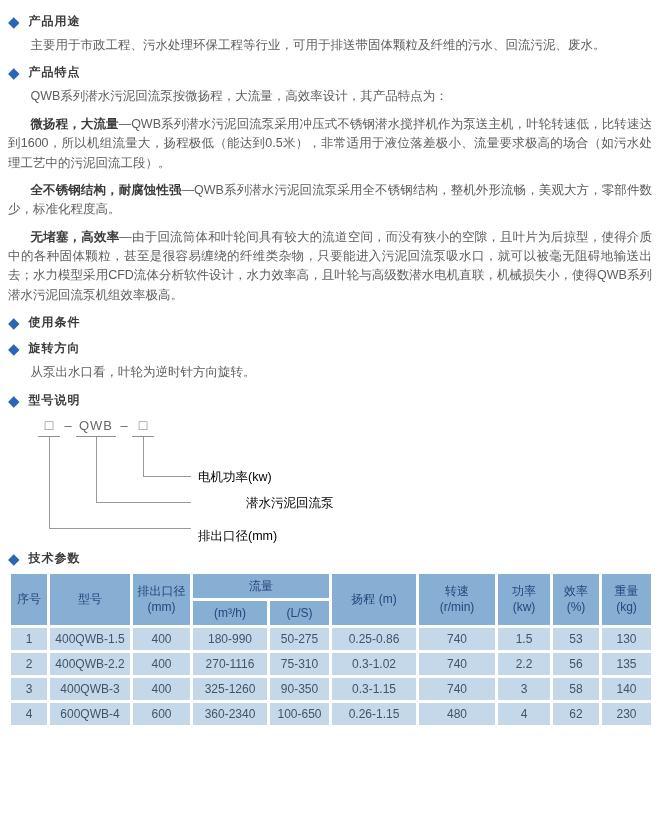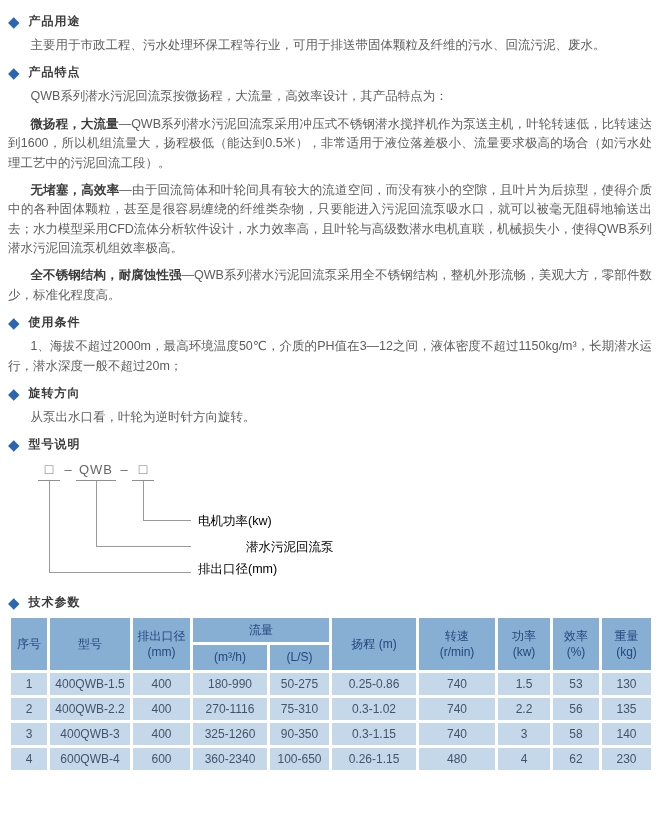--- a/index.html
+++ b/index.html
@@ -36,21 +36,21 @@
   .hline { position:absolute; height:1px; background:#9a9a9a; }
   .v-right { left:105px; top:20px; height:39px; }
   .v-mid   { left:58px;  top:20px; height:65px; }
   .v-left  { left:11px;  top:20px; height:91px; }
   .h-right { left:105px; top:59px;  width:48px; }
   .h-mid   { left:58px;  top:85px;  width:95px; }
   .h-left  { left:11px;  top:111px; width:142px; }
   .dg-label { position:absolute; left:160px; font-size:12.5px; color:#000000; white-space:nowrap; }
   .l-power  { top:52px; }
   .l-pump   { top:78px;margin-left:48px; }
-  .l-outlet { top:100px; }
+  .l-outlet { top:111px; }
 
   
   .specs-table {
     width:644px; table-layout:fixed;
     border-collapse:separate; border-spacing:3px;
     margin-top:4px; background:#ffffff;
   }
   .specs-table th {
     background:#87aed3; color:#25477e; font-weight:normal;
     font-size:12px; line-height:1.35; padding:4px 1px;
@@ -77,33 +77,32 @@
   <div>
     <div class="section-heading">
       <span class="diamond">◆</span>
       <span class="heading-text">产品特点</span>
     </div>
     <p class="body-text">QWB系列潜水污泥回流泵按微扬程，大流量，高效率设计，其产品特点为：</p>
     <p class="body-text">
       <span class="lead">微扬程，大流量</span><span>—QWB系列潜水污泥回流泵采用冲压式不锈钢潜水搅拌机作为泵送主机，叶轮转速低，比转速达到1600，所以机组流量大，扬程极低（能达到0.5米），非常适用于液位落差极小、流量要求极高的场合（如污水处理工艺中的污泥回流工段）。</span>
     </p>
     <p class="body-text">
+      <span class="lead">全不锈钢结构，耐腐蚀性强</span><span>—QWB系列潜水污泥回流泵采用全不锈钢结构，整机外形流畅，美观大方，零部件数少，标准化程度高。</span>
+    </p>
+    <p class="body-text">
       <span class="lead">无堵塞，高效率</span><span>—由于回流筒体和叶轮间具有较大的流道空间，而没有狭小的空隙，且叶片为后掠型，使得介质中的各种固体颗粒，甚至是很容易缠绕的纤维类杂物，只要能进入污泥回流泵吸水口，就可以被毫无阻碍地输送出去；水力模型采用CFD流体分析软件设计，水力效率高，且叶轮与高级数潜水电机直联，机械损失小，使得QWB系列潜水污泥回流泵机组效率极高。</span>
     </p>
-    <p class="body-text">
-      <span class="lead">全不锈钢结构，耐腐蚀性强</span><span>—QWB系列潜水污泥回流泵采用全不锈钢结构，整机外形流畅，美观大方，零部件数少，标准化程度高。</span>
-    </p>
   </div>
 
   <div>
     <div class="section-heading">
       <span class="diamond">◆</span>
       <span class="heading-text">使用条件</span>
     </div>
-    <p class="body-text">1、海拔不超过2000m，最高环境温度50℃，介质的PH值在3—12之间，液体密度不超过1150kg/m³，长期潜水运行，潜水深度一般不超过20m；</p>
   </div>
 
   <div>
     <div class="section-heading">
       <span class="diamond">◆</span>
       <span class="heading-text">旋转方向</span>
     </div>
     <p class="body-text">从泵出水口看，叶轮为逆时针方向旋转。</p>
   </div>
 

